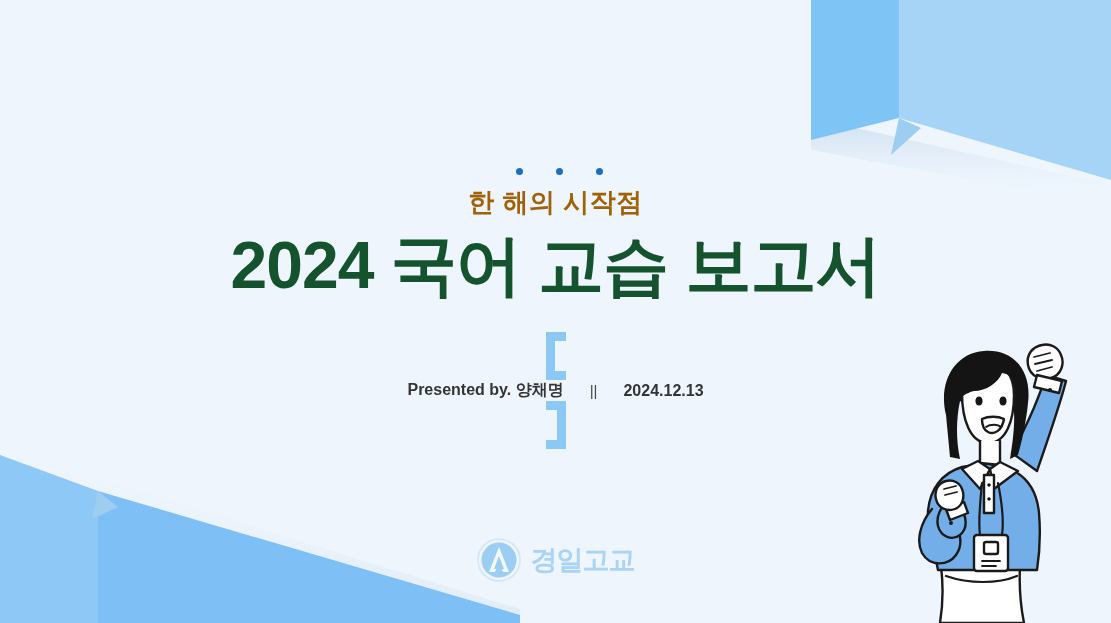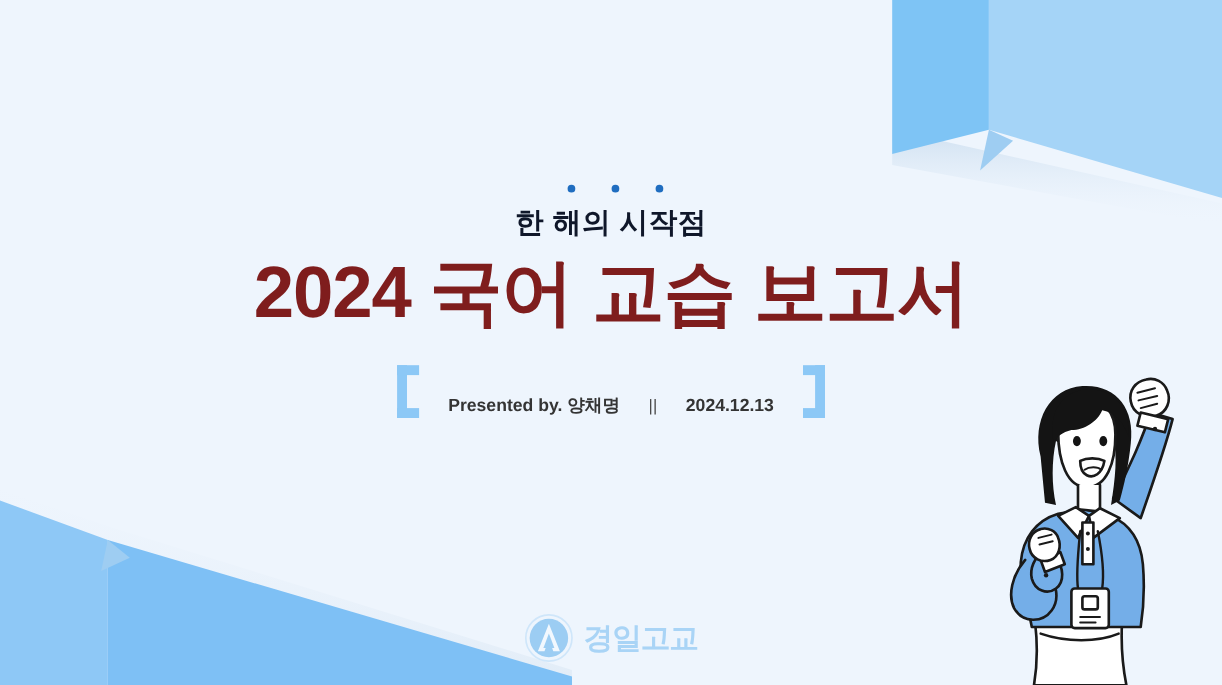--- a/index.html
+++ b/index.html
@@ -43,43 +43,44 @@
     display: block;
     width: 7px;
     height: 7px;
     border-radius: 50%;
     background: #1f6dc0;
   }
 
   .subtitle {
     font-size: 26px;
     font-weight: 700;
-    color: #0f172a;
+    color: #a16207;
     letter-spacing: 0.5px;
     line-height: 1.25;
     margin: 0;
   }
 
   .main-title {
     font-size: 66px;
     font-weight: 800;
-    color: #7f1d1d;
+    color: #14532d;
     letter-spacing: -1px;
     line-height: 1.12;
     margin: 10px 0 0 0;
     white-space: nowrap;
   }
 
   
   .meta-row {
     margin-top: 30px;
     display: flex;
-    align-items: flex-end;
+    align-items: center;
     justify-content: center;
     gap: 0;
+    flex-direction: column;
   }
   .bracket {
     width: 20px;
     height: 48px;
     flex: none;
     position: relative;
   }
   .bracket::before,
   .bracket::after {
     content: "";
@@ -110,21 +111,20 @@
   
   .footer-logo {
     position: absolute;
     left: 0;
     right: 0;
     top: 538px;
     display: flex;
     align-items: center;
     justify-content: center;
     gap: 10px;
-    margin-top: 20px;
   }
   .logo-mark { width: 44px; height: 44px; flex: none; }
   .logo-text {
     font-size: 27px;
     font-weight: 800;
     color: #a9d4f6;
     letter-spacing: -1px;
   }
 
   

